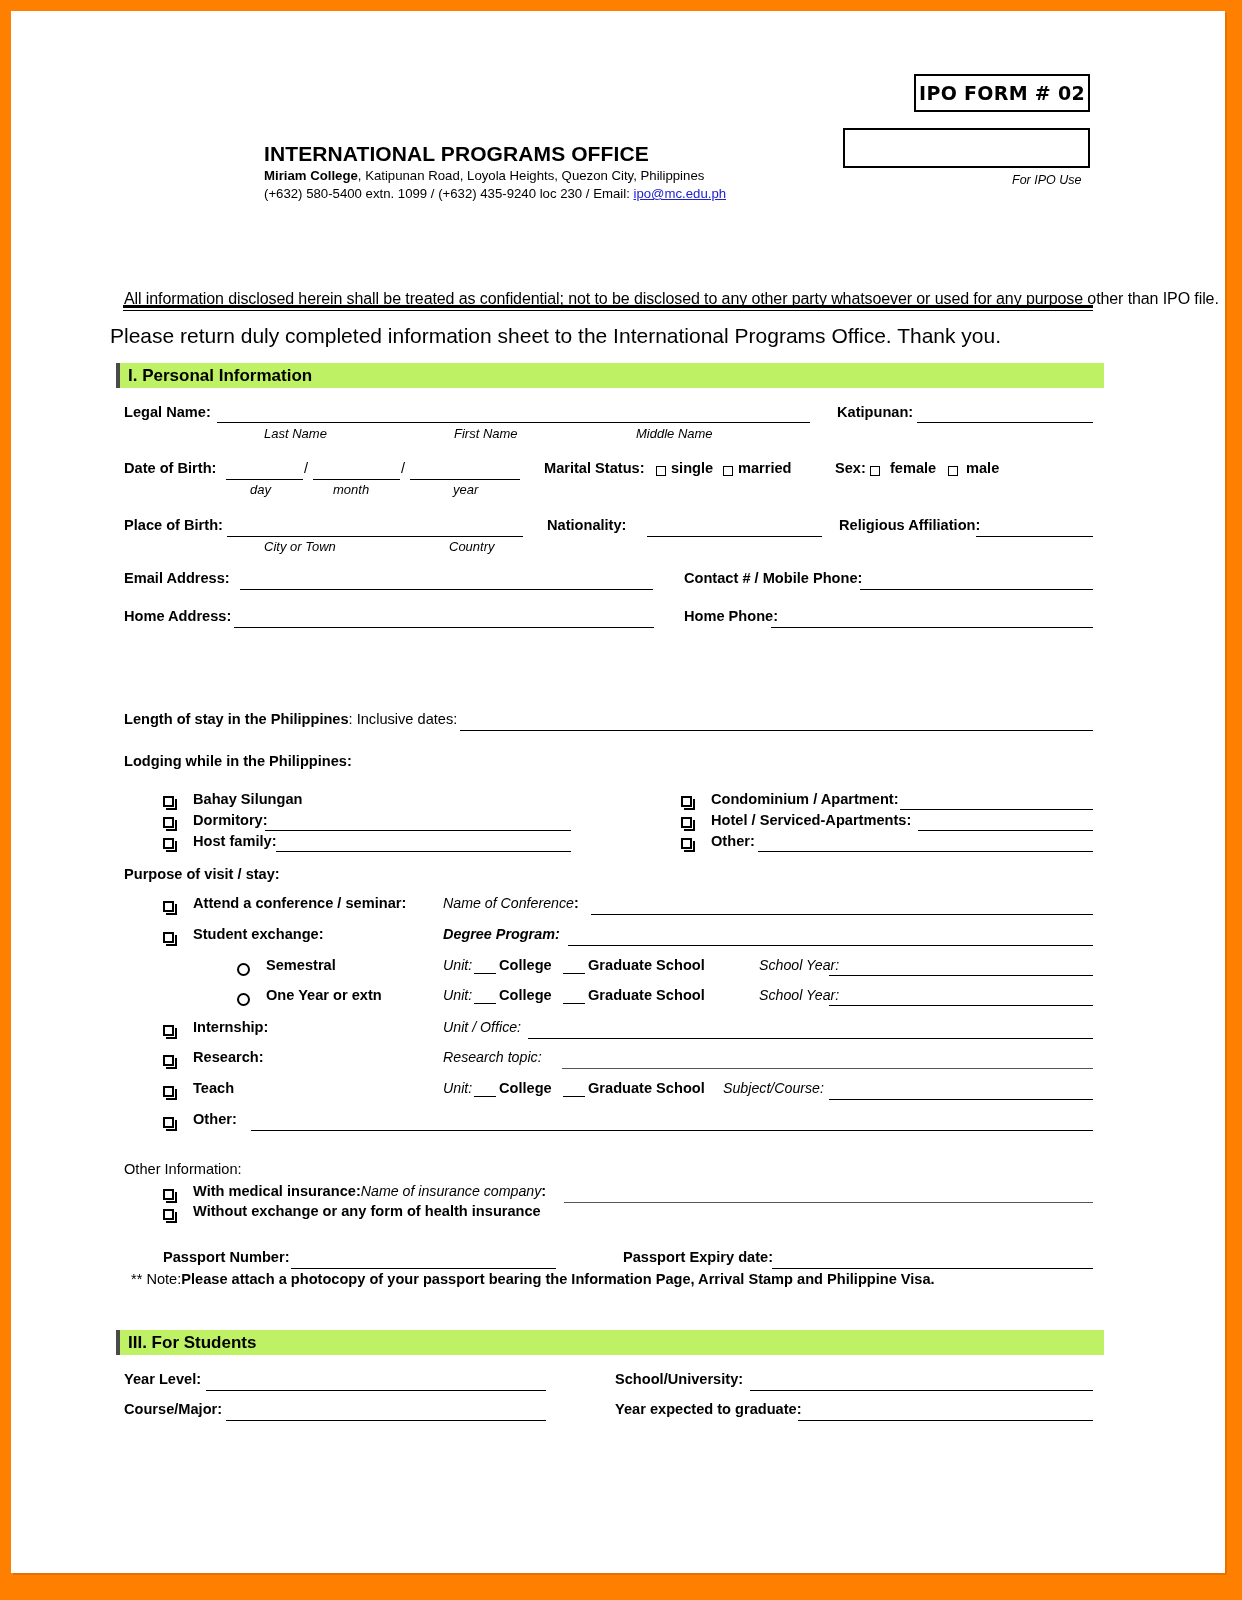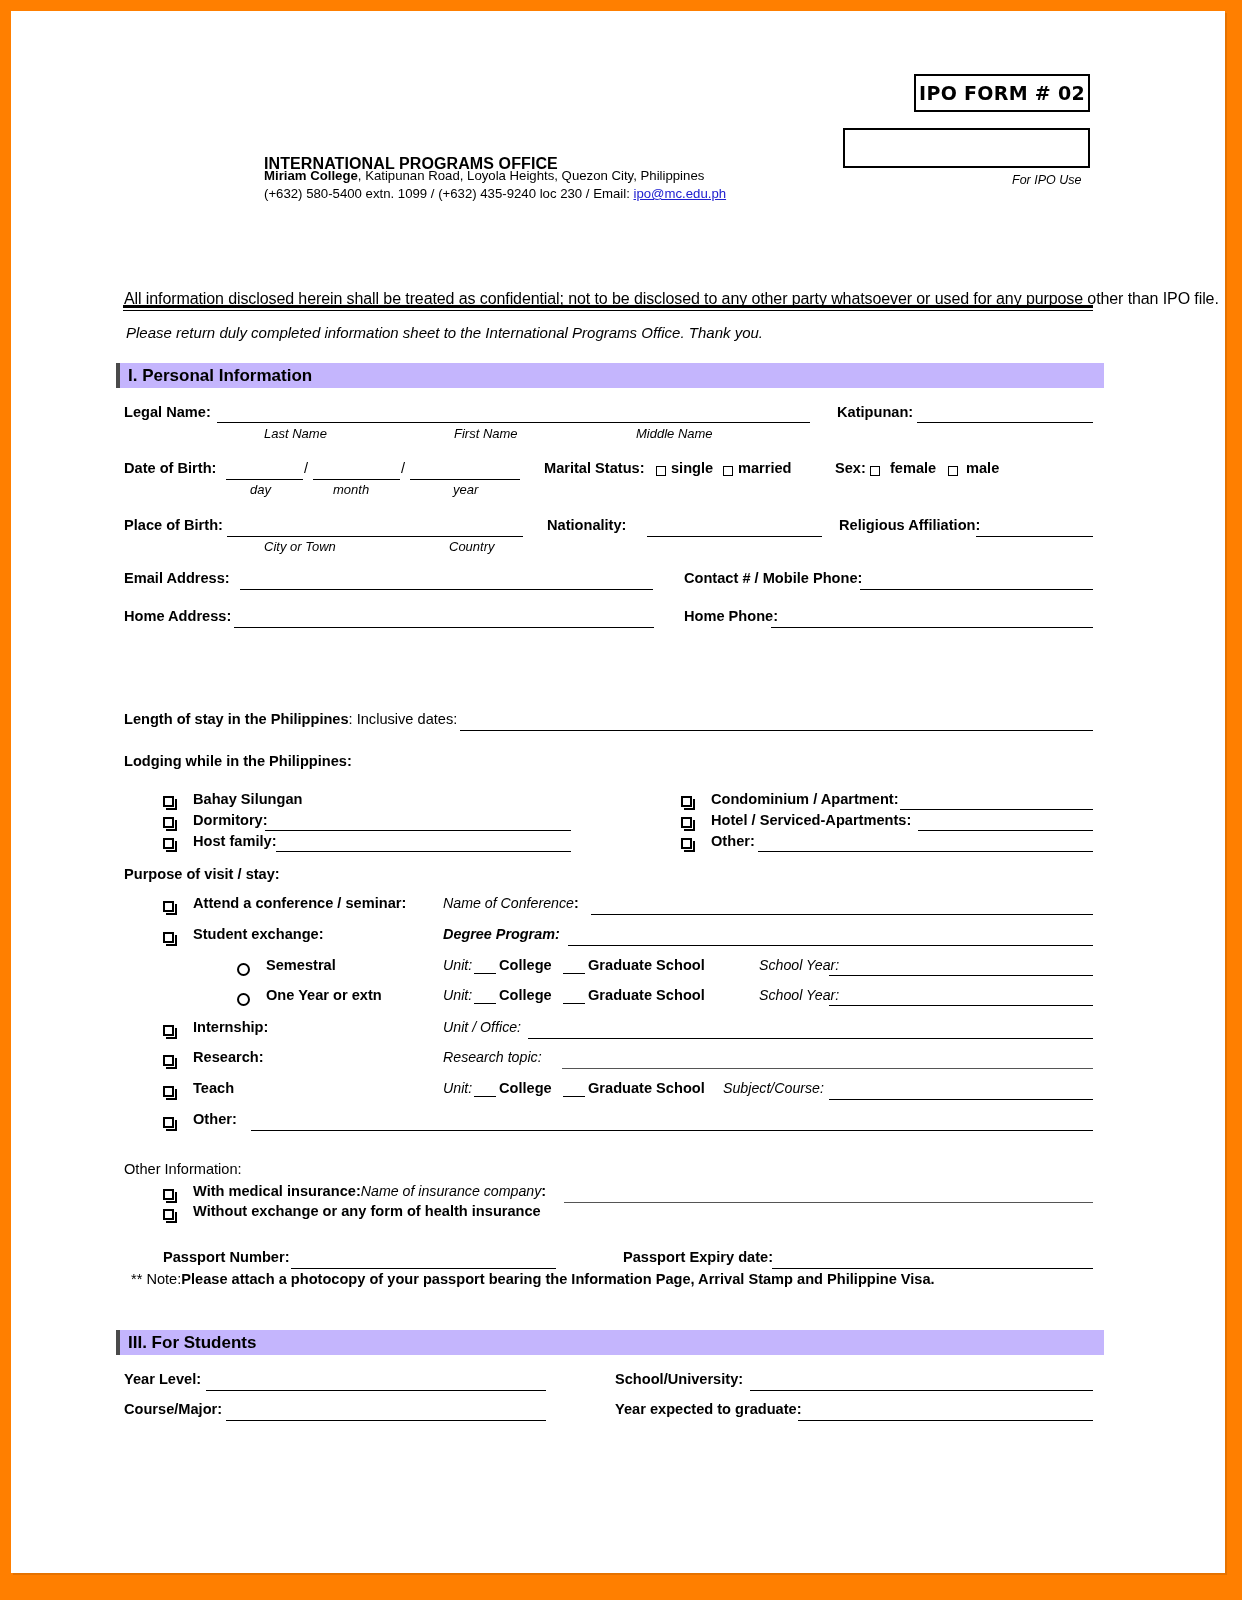--- a/index.html
+++ b/index.html
@@ -62,21 +62,21 @@
     font-family: "DejaVu Sans", sans-serif;
     letter-spacing: 0.3px;
   }
   #ipo-use-box { left: 832px; top: 117px; width: 247px; height: 40px; }
   #ipo-use-caption {
     left: 1001px; top: 162px;
     font-size: 12.5px; font-style: italic;
   }
   #org-title {
     left: 253px; top: 131px;
-    font-size: 16px; font-weight: bold; letter-spacing: 0.1px; margin-top: 13px;
+    font-size: 21px; font-weight: bold; letter-spacing: 0.1px;
   }
   #org-addr  { left: 253px; top: 157px; font-size: 13.2px; }
   #org-contact { left: 253px; top: 175px; font-size: 13.2px; }
   #org-email-link {
     color: #2020d0;
     text-decoration: underline;
   }
 
   
   #form-title {
@@ -91,29 +91,29 @@
   #rule-thick {
     position: absolute;
     left: 112px; top: 294px; width: 970px; height: 3px;
     background: #000;
   }
   #rule-thin {
     position: absolute;
     left: 112px; top: 299px; width: 970px; height: 1px;
     background: #000;
   }
-  #return-note { left: 115px; top: 313px; font-size: 15px; font-style: italic; }
+  #return-note { left: 99px; top: 313px; font-size: 21px; }
 
   
   .section-bar {
     position: absolute;
     left: 105px;
     width: 988px;
     height: 25px;
-    background: #c4b5fd;
+    background: #bef264;
     box-sizing: border-box;
   }
   .section-bar::before {
     content: "";
     position: absolute;
     left: 0; top: 0; bottom: 0;
     width: 4px;
     background: #4a4a4a;
   }
   .section-bar-label {

